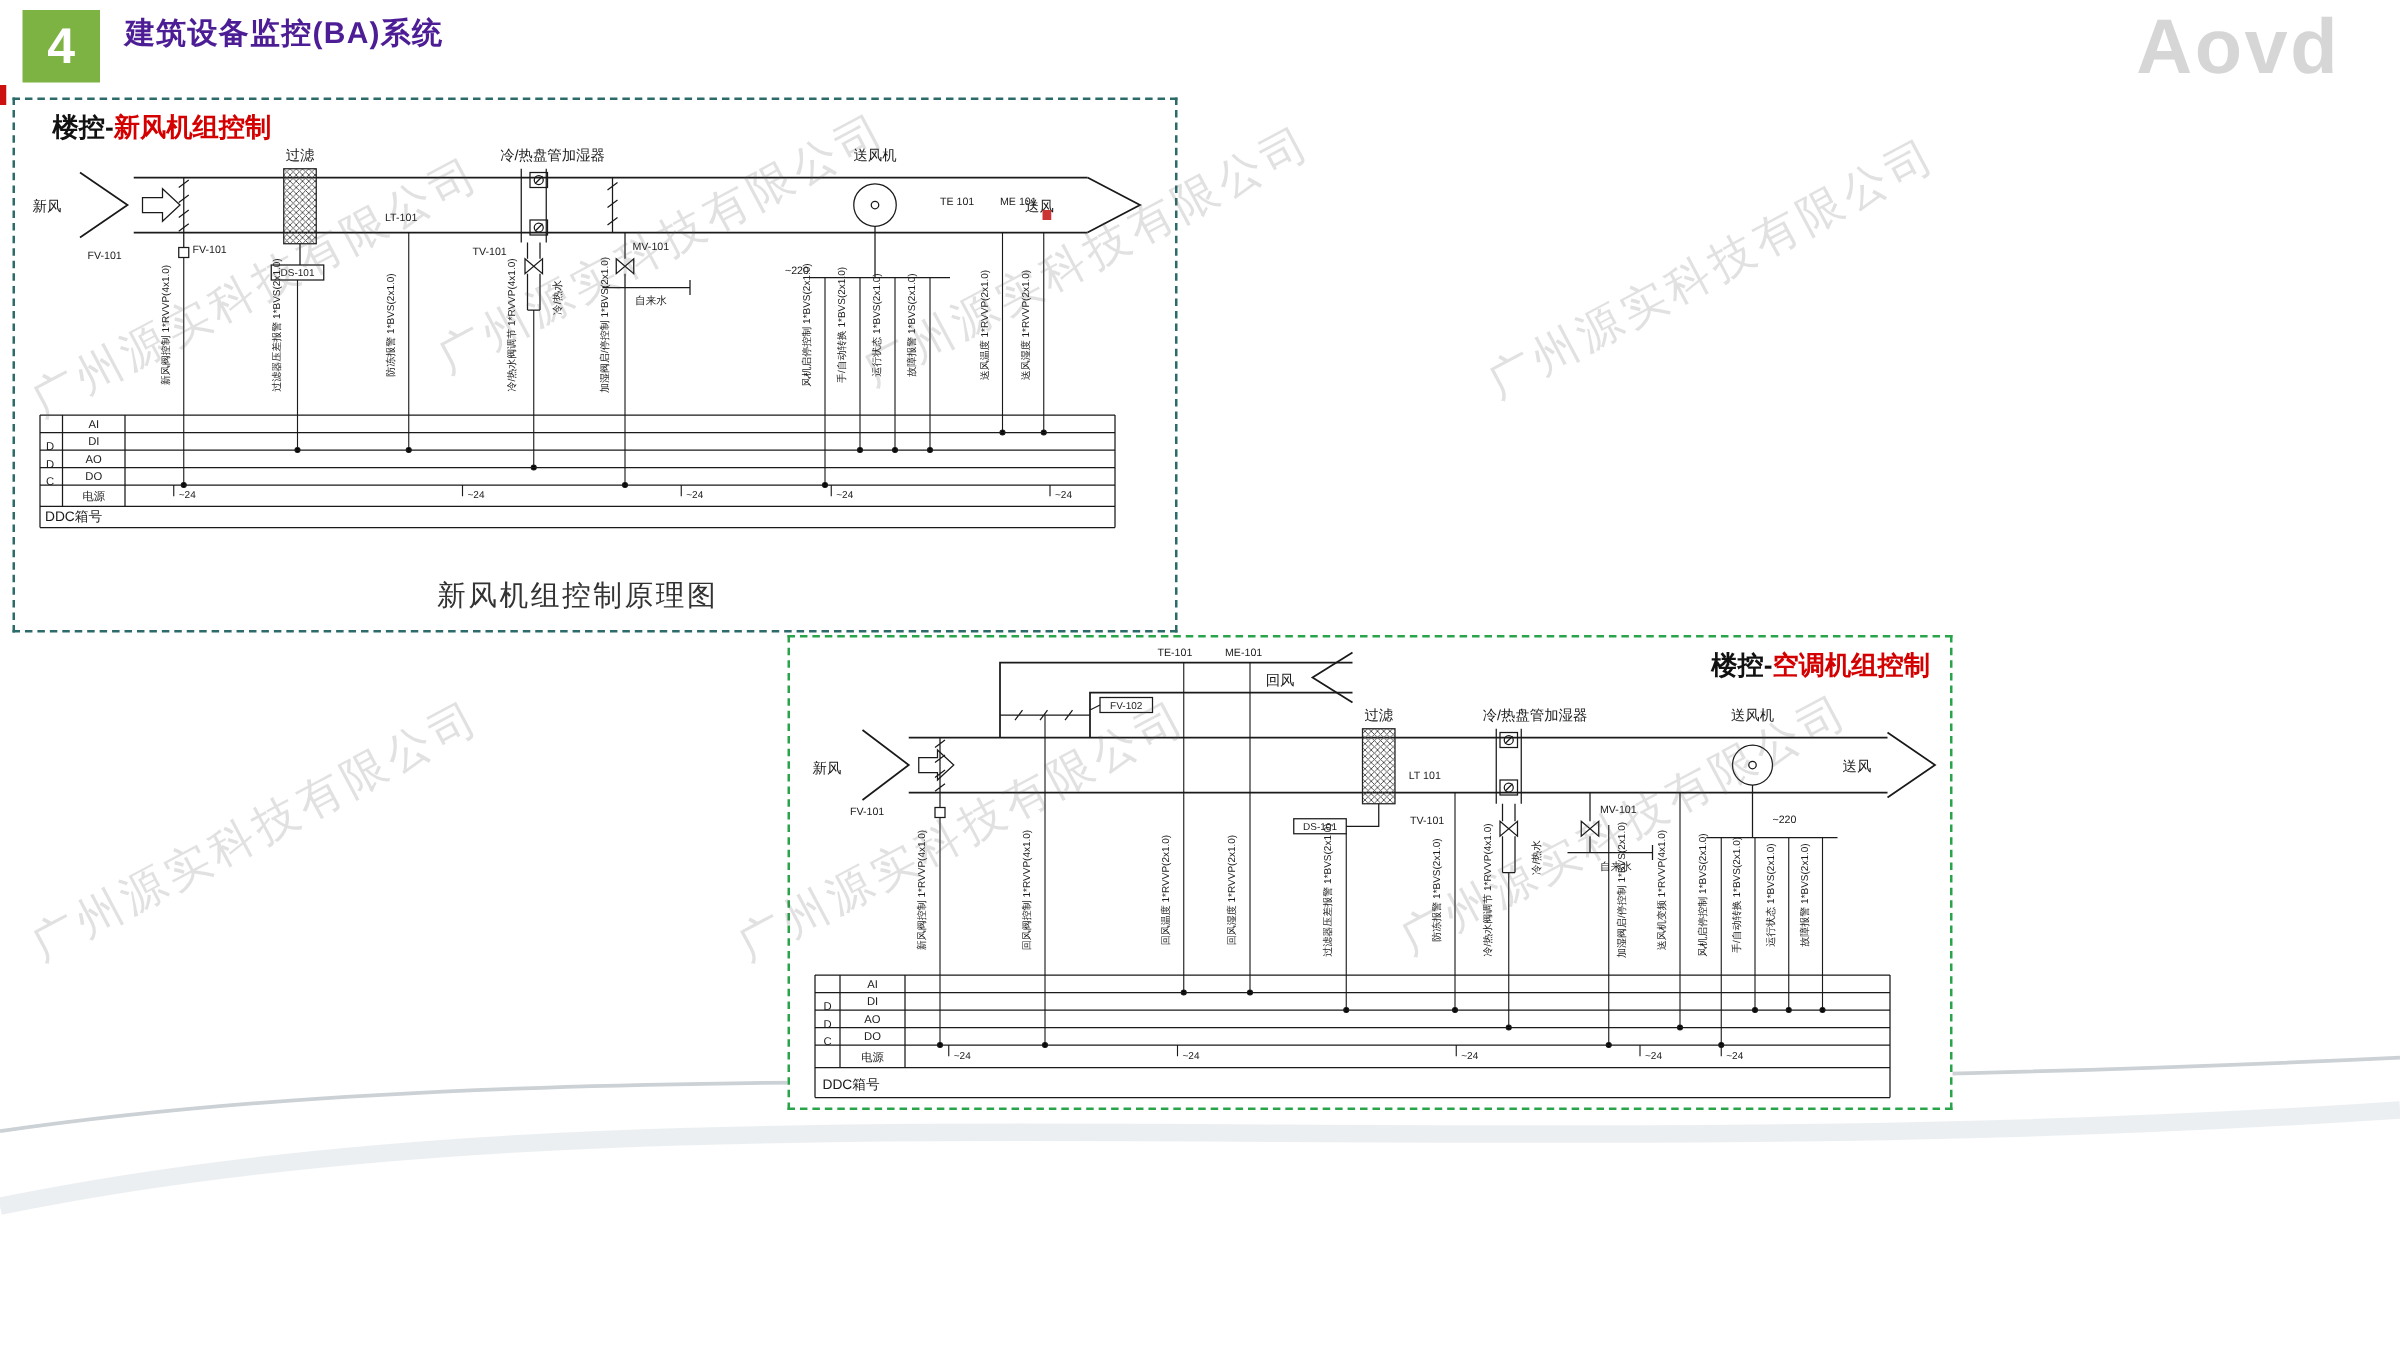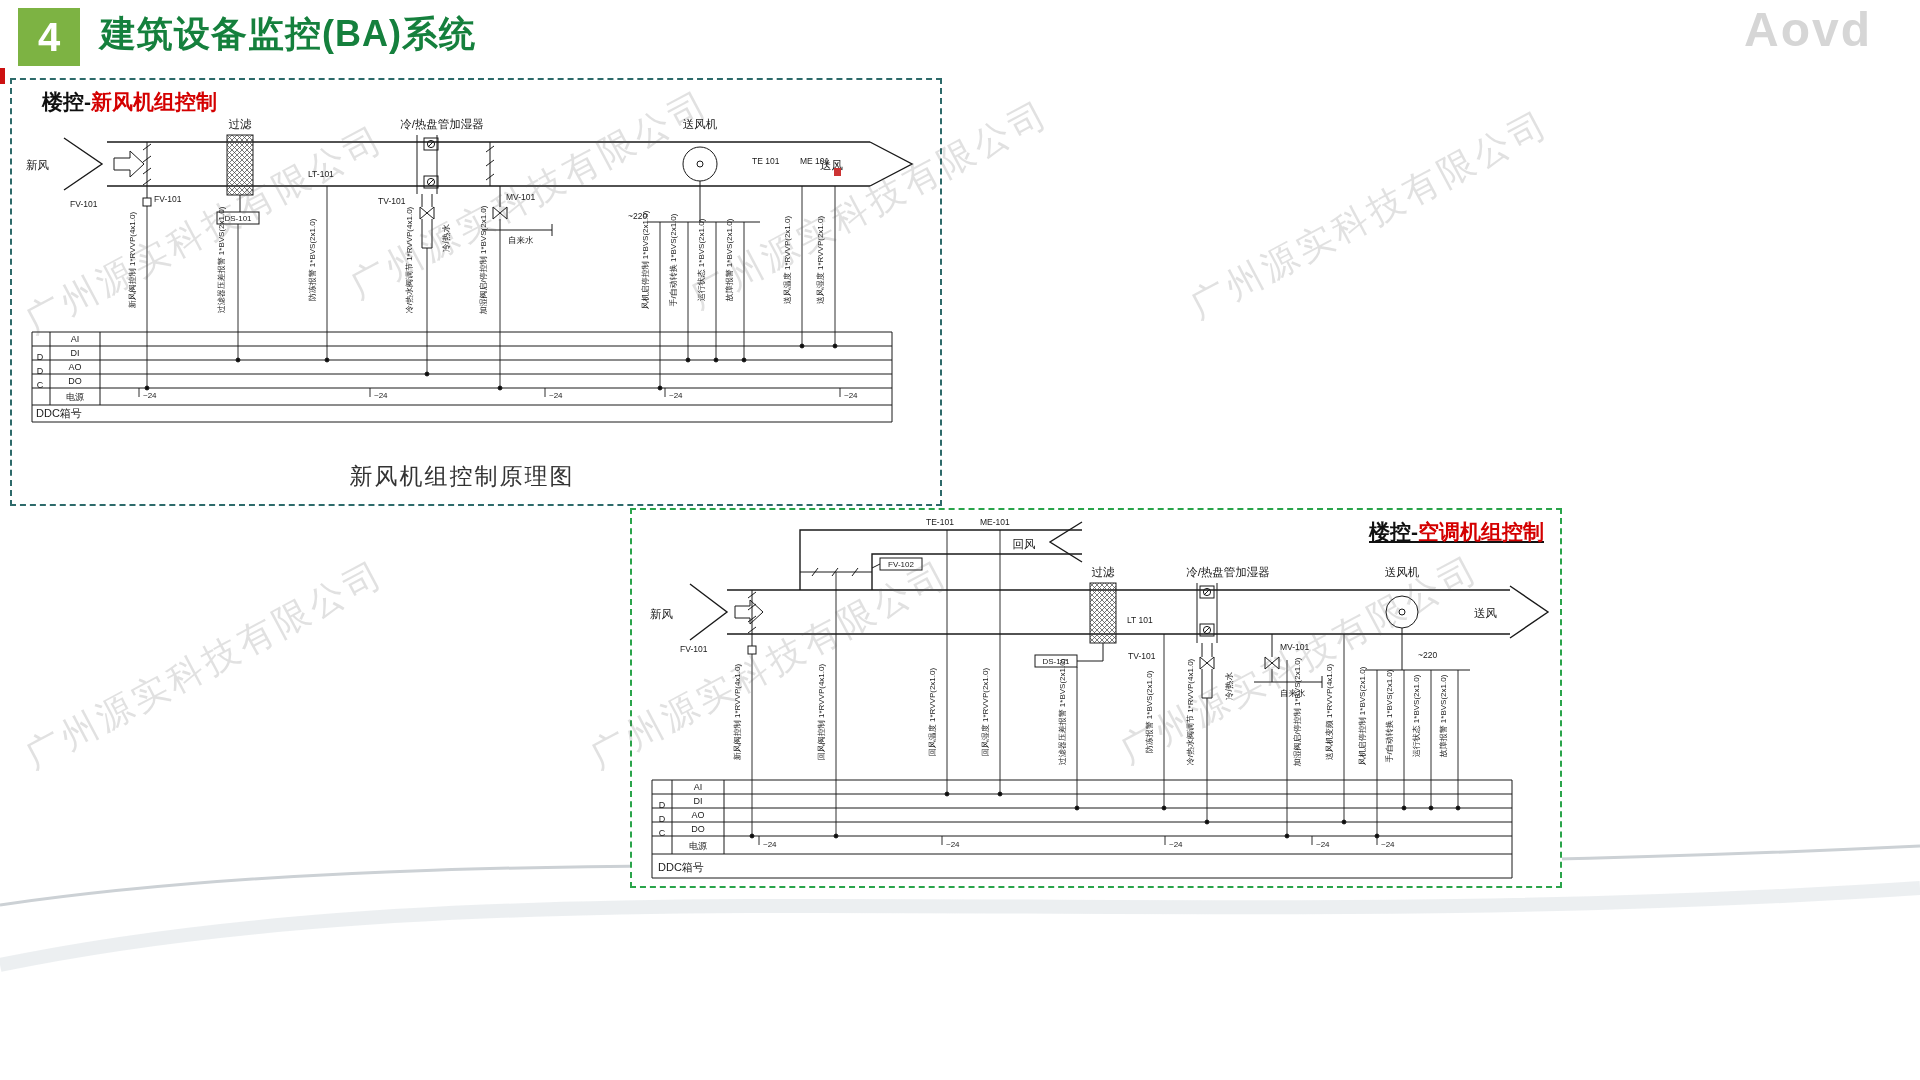--- a/index.html
+++ b/index.html
@@ -1,30 +1,30 @@
 <!DOCTYPE html>
 <html><head>
 <meta charset="utf-8">
 <style>
   html,body{margin:0;padding:0;background:#fff;}
   .slide{position:relative;width:1920px;height:1080px;background:#fff;overflow:hidden;
          font-family:"Liberation Sans",sans-serif;}
   
   .num-box{position:absolute;left:18px;top:8px;width:62px;height:58px;background:#7db343;
            color:#fff;font-size:40px;font-weight:bold;display:flex;align-items:center;justify-content:center;z-index:2;}
-  .page-title{position:absolute;left:100px;top:10px;font-size:36px;font-weight:bold;color:#15803d;z-index:2;letter-spacing:1px;}
-  .logo{position:absolute;right:48px;top:2px;font-size:48px;font-weight:800;color:#d6d6d6;letter-spacing:2px;z-index:2;}
+  .page-title{position:absolute;left:100px;top:10px;font-size:24px;font-weight:bold;color:#4c1d95;z-index:2;letter-spacing:1px;}
+  .logo{position:absolute;right:48px;top:2px;font-size:62px;font-weight:800;color:#d6d6d6;letter-spacing:2px;z-index:2;}
   .red-sliver{position:absolute;left:0;top:68px;width:5px;height:16px;background:#cc1111;z-index:2;}
   
   .panel{position:absolute;background:#fff;z-index:1;}
   .panel1{left:10px;top:78px;width:928px;height:424px;border:2px dashed #2d6a6a;}
   .panel2{left:630px;top:508px;width:928px;height:376px;border:2px dashed #2aa44a;}
   .panel-title{position:absolute;font-size:21px;font-weight:bold;color:#111;z-index:2;}
   .pt1{left:30px;top:8px;}
-  .pt2{right:16px;top:8px;text-align:right;text-decoration:underline;}
+  .pt2{right:16px;top:8px;text-align:right;}
   .red{color:#d40000;}
   .diagram{position:absolute;left:0;top:0;}
   
   svg text{font-family:"Liberation Sans",sans-serif;fill:#1a1a1a;}
   .s8{font-size:8px;}.s85{font-size:8.5px;}
   .s11{font-size:11.5px;}
   .cap{font-size:23px;letter-spacing:2px;fill:#333;}
   .ddc{font-size:11px;}
   .rowlab{font-size:9px;}
   

